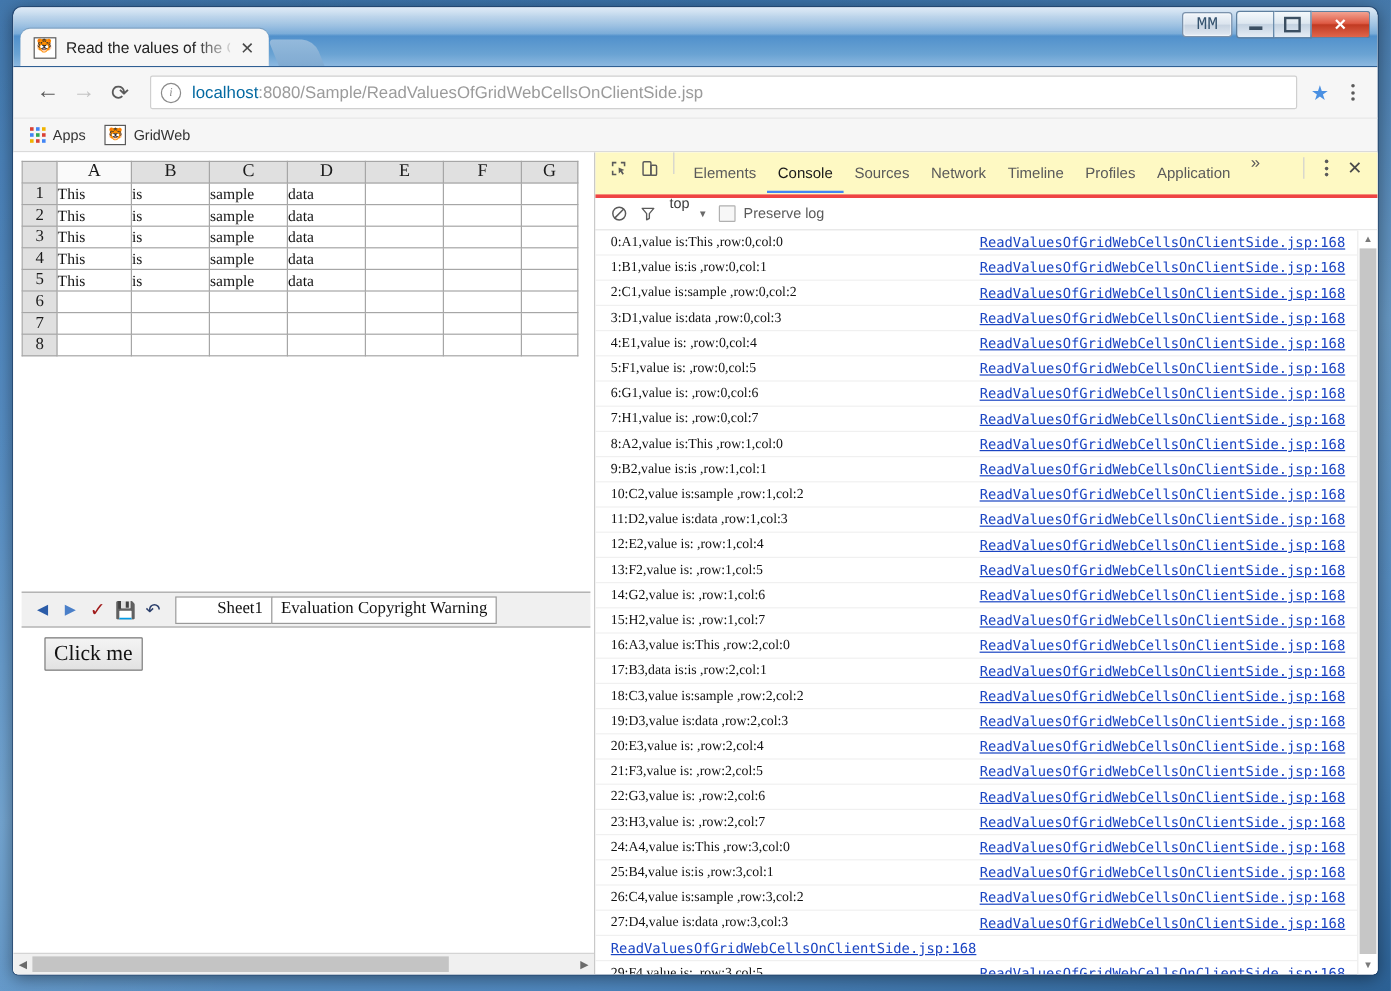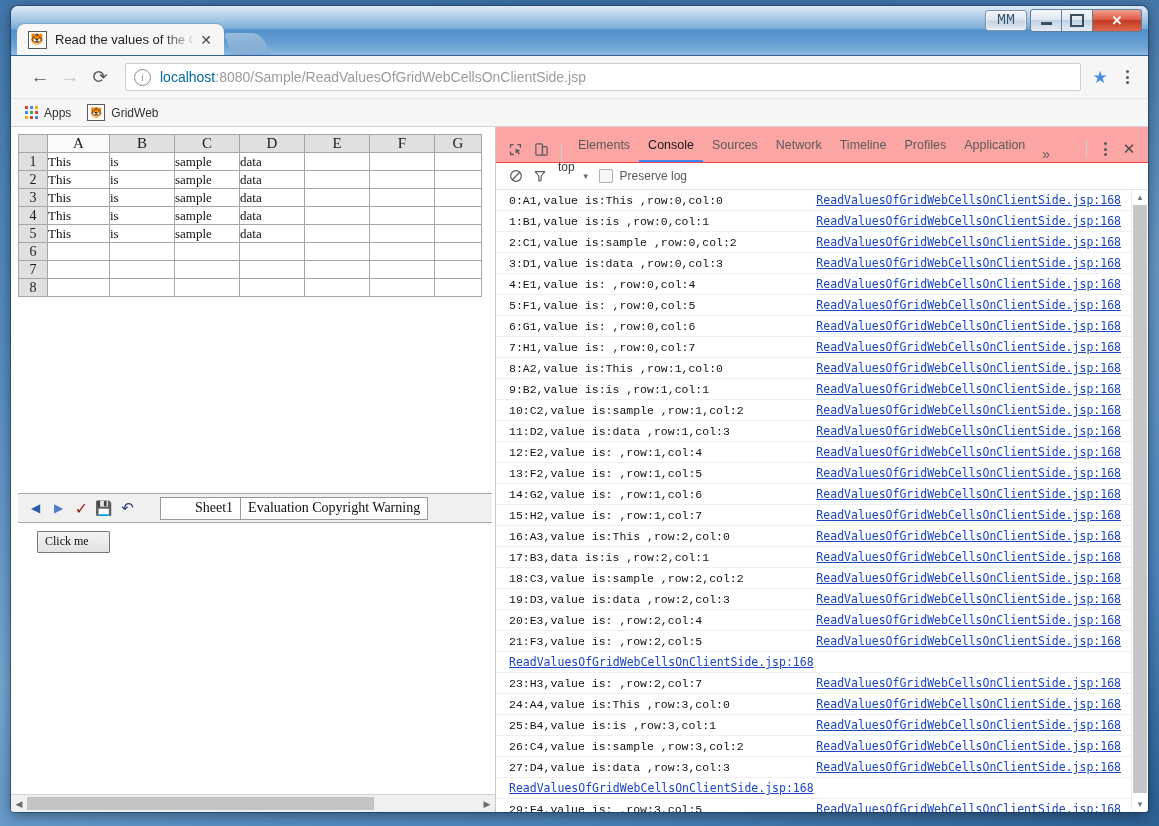--- a/index.html
+++ b/index.html
@@ -258,29 +258,29 @@
   .sheet-tab {
     height: 21px;
     padding: 0 7px;
     border: 1px solid #999;
     background: #fff;
     display: flex; align-items: center;
     font-family: "Liberation Serif", serif;
     font-size: 14px; color: #111;
     margin-left: -1px;
   }
-  .sheet-tab.first { margin-left: 20px; padding-left: 34px; }
+  .sheet-tab.first { margin-left: 6px; padding-left: 34px; }
   
   .clickme {
     position: absolute; left: 26px; top: 404px;
-    padding: 2px 20px 3px 7px;
+    padding: 2px 7px 3px 7px;
     border: 1px solid #767676;
     background: linear-gradient(180deg, #f4f4f4, #e2e2e2);
     font-family: "Liberation Serif", serif;
-    font-size: 12px; color: #111;
+    font-size: 18px; color: #111;
     border-radius: 1px;
   }
   
   .page-hscroll {
     position: absolute; left: 0; right: 0; bottom: 0; height: 17px;
     background: #f0f0f0;
     border-top: 1px solid #d4d4d4;
     display: flex; align-items: center;
   }
   .hs-arrow {
@@ -296,23 +296,23 @@
   }
   
   .devtools {
     flex: 1 1 auto;
     display: flex; flex-direction: column;
     background: #fff;
     min-width: 0;
   }
   .dt-tabbar {
     height: 35px; flex: none;
-    display: flex; align-items: flex-end;
-    border-bottom: 1px solid #ef4444;
-    background: #fca5a5;
+    display: flex; align-items: flex-start;
+    border-bottom: 3px solid #ef4444;
+    background: #fef9c3;
     padding-left: 6px;
   }
   .dt-ico {
     width: 26px; height: 26px; flex: none;
     display: flex; align-items: center; justify-content: center;
     color: #5a5a5a;
   }
   .dt-sep { width: 1px; height: 18px; background: #d0d0d0; margin: 0 7px; flex: none; }
   .dt-tab {
     padding: 0 9px; height: 34px;
@@ -353,21 +353,21 @@
     min-width: 0;
   }
   .log-row {
     display: flex; align-items: center;
     height: 21px;
     border-bottom: 1px solid #f0f0f0;
     padding-left: 13px;
     box-sizing: border-box;
   }
   .log-msg {
-    font-family: Liberation Mono, monospace;
+    font-family: Liberation Serif, serif;
     font-size: 11.5px;
     color: #111;
     white-space: nowrap;
     flex: 1 1 auto;
     overflow: hidden;
   }
   .log-src {
     font-family: "DejaVu Sans Mono", monospace;
     font-size: 11.5px;
     color: #1a44c2;
@@ -727,20 +727,21 @@
             </div>
             <div class="log-row">
               <div class="log-msg">20:E3,value is: ,row:2,col:4</div>
               <a class="log-src">ReadValuesOfGridWebCellsOnClientSide.jsp:168</a>
             </div>
             <div class="log-row">
               <div class="log-msg">21:F3,value is: ,row:2,col:5</div>
               <a class="log-src">ReadValuesOfGridWebCellsOnClientSide.jsp:168</a>
             </div>
             <div class="log-row">
+              <div class="log-msg">22:G3,value is: ,row:2,col:6</div>
               <a class="log-src">ReadValuesOfGridWebCellsOnClientSide.jsp:168</a>
             </div>
             <div class="log-row">
               <div class="log-msg">23:H3,value is: ,row:2,col:7</div>
               <a class="log-src">ReadValuesOfGridWebCellsOnClientSide.jsp:168</a>
             </div>
             <div class="log-row">
               <div class="log-msg">24:A4,value is:This ,row:3,col:0</div>
               <a class="log-src">ReadValuesOfGridWebCellsOnClientSide.jsp:168</a>
             </div>

